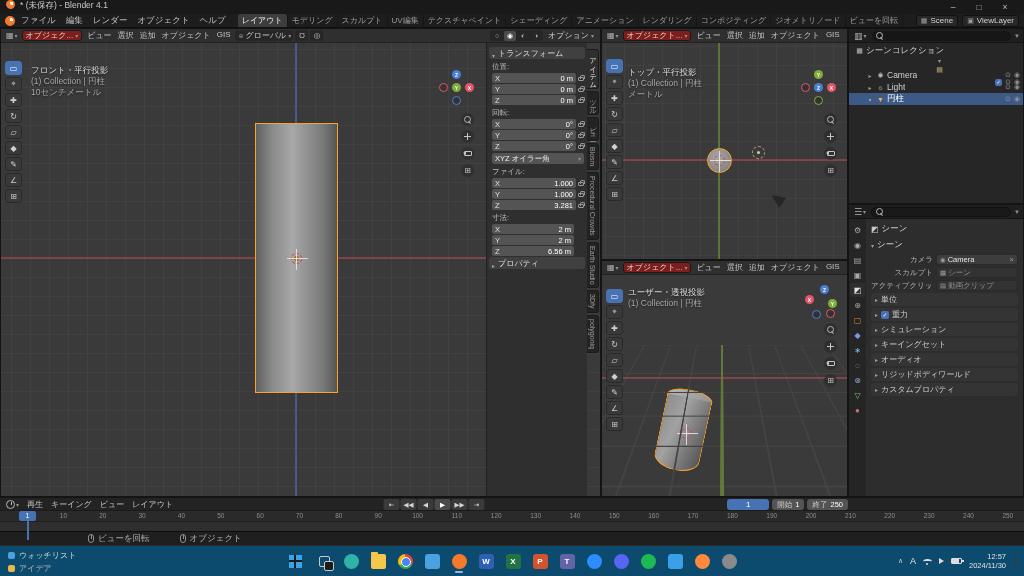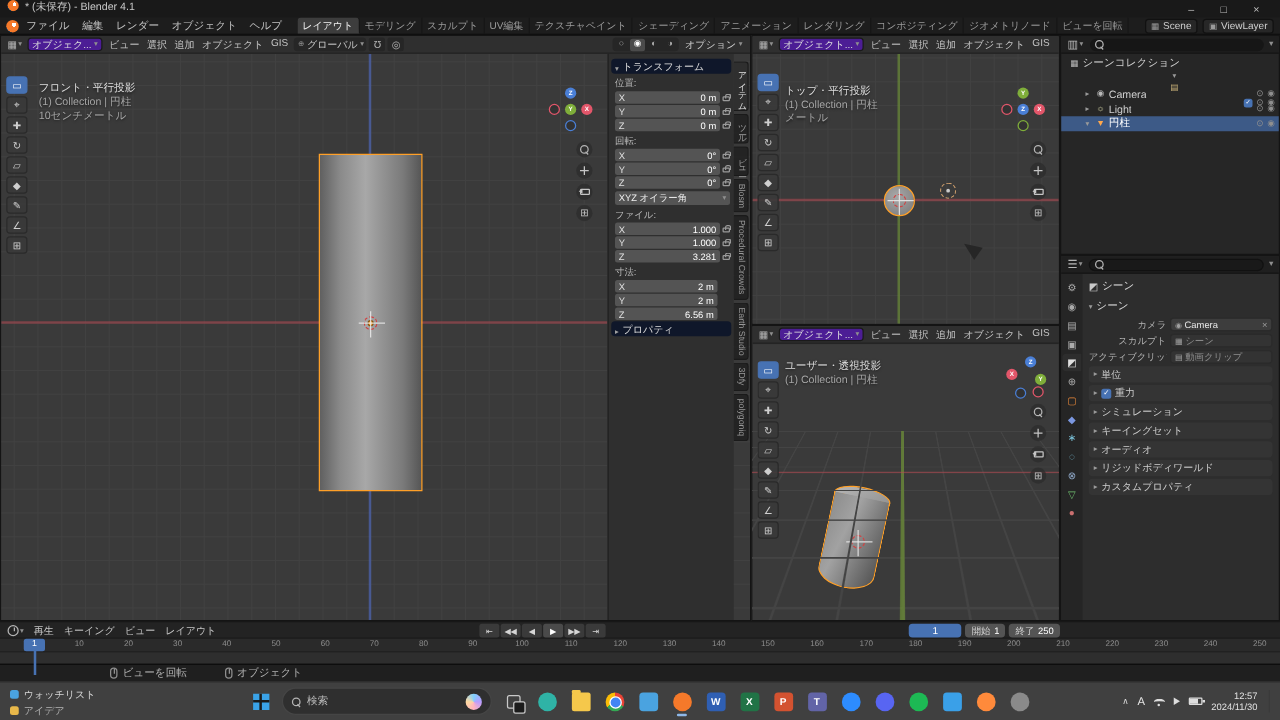--- a/index.html
+++ b/index.html
@@ -24,21 +24,21 @@
 
 .main{position:absolute;left:0;top:28px;width:1024px;height:469px;background:#141414}
 .vp{position:absolute;overflow:hidden;border:1px solid #141414;background:#3a3a3a}
 .vp-front{left:0;top:0;width:601px;height:469px}
 .vp-top{left:601px;top:0;width:247px;height:232px}
 .vp-user{left:601px;top:232px;width:247px;height:237px}
 .vp-header{position:absolute;left:0;top:0;right:0;height:14px;background:#2f2f2f;border-bottom:1px solid #222;display:flex;align-items:center;padding:0 3px;gap:2px;z-index:7;font-size:8px;overflow:hidden}
 .vp-canvas{position:absolute;left:0;top:14px;right:0;bottom:0;background-color:#3a3a3a;background-image:linear-gradient(#414141 1px,transparent 1px),linear-gradient(90deg,#414141 1px,transparent 1px);background-size:19px 19px}
 .ed-icon{display:flex;align-items:center;gap:1px;color:#b5b5b5;padding:0 2px;flex:none}
 .dd{font-size:6px;color:#8f8f8f}
-.mode-select{display:flex;align-items:center;gap:2px;background:#4c1d95;border:1px solid #1a1a1a;border-radius:3px;height:11px;padding:0 3px;color:#ddd;max-width:72px;overflow:hidden;white-space:nowrap;flex:none}
+.mode-select{display:flex;align-items:center;gap:2px;background:#7f1d1d;border:1px solid #1a1a1a;border-radius:3px;height:11px;padding:0 3px;color:#ddd;max-width:72px;overflow:hidden;white-space:nowrap;flex:none}
 .vp-menus{display:flex;flex:none}
 .vp-menu{padding:0 3px;color:#c5c5c5;white-space:nowrap}
 .orient{display:flex;align-items:center;gap:2px;background:#262626;border-radius:3px;height:11px;padding:0 3px;max-width:58px;overflow:hidden;white-space:nowrap;flex:none}
 .hicon{width:13px;height:11px;display:flex;align-items:center;justify-content:center;color:#b8b8b8;background:#262626;border-radius:2px;flex:none}
 .magnet{display:inline-block;transform:rotate(180deg);font-size:8px}
 .shading{display:flex;background:#262626;border-radius:3px;height:11px;align-items:center;padding:0 1px;gap:1px;flex:none}
 .sh-mode{width:12px;text-align:center;font-size:7px;color:#b0b0b0;border-radius:2px;line-height:10px}
 .sh-mode.active{background:#4b4b4b;color:#fff}
 .options{display:flex;align-items:center;gap:2px;padding:0 3px;color:#cfcfcf;white-space:nowrap;flex:none}
 .spacer{flex:1;min-width:2px}
@@ -84,21 +84,21 @@
 .floor .fx{position:absolute;left:0;right:0;top:58px;height:2px;background:rgba(190,74,84,.55)}
 .cyl3d{position:absolute;left:58px;top:114px;width:46px;height:82px;transform:rotate(12deg);z-index:2}
 .cyl3d .ctop{position:absolute;top:0;left:0;right:0;height:17px;border-radius:50%;background:linear-gradient(135deg,#b8b8b8,#8f8f8f);border:1.5px solid #ffa028}
 .cyl3d .cbody{position:absolute;top:8px;left:0;right:0;bottom:0;background:linear-gradient(105deg,#8d8d8d,#a2a2a2 35%,#7d7d7d 65%,#525252);border-left:1.5px solid #ffa028;border-right:1.5px solid #ffa028;border-bottom:1.5px solid #ffa028;border-radius:0 0 50% 50%/0 0 18% 18%}
 
 .n-panel{position:absolute;top:0;right:0;bottom:0;width:114px;z-index:6;display:flex}
 .np-content{width:101px;background:rgba(46,46,46,.95);border-left:1px solid #202020;padding-top:3px}
 .np-tabs{width:13px;display:flex;flex-direction:column;padding-top:6px;gap:2px}
 .np-tab{writing-mode:vertical-rl;font-size:7px;color:#9a9a9a;background:rgba(33,33,33,.9);border:1px solid #1a1a1a;border-left:none;border-radius:0 3px 3px 0;padding:3px 0;width:12px;display:flex;align-items:center;justify-content:center;white-space:nowrap}
 .np-tab.active{background:rgba(46,46,46,.95);color:#e0e0e0}
-.np-head{display:flex;align-items:flex-end;gap:3px;height:12px;background:#0f172a;border-radius:3px;margin:1px 2px;padding:0 3px;color:#dcdcdc;font-size:8px}
+.np-head{display:flex;align-items:flex-end;gap:3px;height:12px;background:#404040;border-radius:3px;margin:1px 2px;padding:0 3px;color:#dcdcdc;font-size:8px}
 .np-head .caret{font-size:6px;color:#9f9f9f}
 .np-label{font-size:7.5px;color:#bdbdbd;margin:3px 5px 1px}
 .np-row{display:flex;align-items:center;margin:1px 3px 1px 5px;gap:2px}
 .np-field{flex:1;display:flex;align-items:center;height:10px;background:#545454;border-radius:2px;font-size:7.5px;overflow:hidden}
 .np-field .ax{margin-left:3px;color:#e0e0e0}
 .np-field .val{flex:1;text-align:right;margin-right:3px;color:#fff}
 .np-select{margin:2px 3px 2px 5px;display:flex;align-items:center;height:11px;background:#545454;border-radius:2px;font-size:7.5px;color:#f0f0f0;padding:0 3px;gap:2px}
 .np-select .dd{margin-left:auto}
 .lock{width:6px;height:4px;border:1px solid #9a9a9a;border-radius:1px;position:relative;flex:none;margin-top:2px}
 .lock::before{content:"";position:absolute;width:3px;height:3px;border:1px solid #9a9a9a;border-bottom:none;border-radius:2px 2px 0 0;top:-3.5px;left:.5px}
@@ -154,21 +154,21 @@
 .tick{position:absolute;top:1px;transform:translateX(-50%);font-size:6.5px;color:#8d8d8d}
 .tl-track{position:relative;height:9px;background:#2e2e2e}
 .playhead-label{position:absolute;left:19px;top:0;width:17px;height:10px;background:#4772b3;border-radius:2px;color:#fff;font-size:7px;text-align:center;line-height:10px;z-index:3}
 .playhead-line{position:absolute;left:27px;top:9px;width:2px;height:20px;background:#4772b3;z-index:2}
 
 .statusbar{position:absolute;left:0;top:531px;width:1024px;height:14px;background:#1f1f1f;border-top:1px solid #0d0d0d;display:flex;align-items:center;gap:30px;padding-left:88px;font-size:8.5px;color:#b0b0b0}
 .sb-hint{display:flex;align-items:center;gap:4px}
 .i-mouse{width:6px;height:9px;border:1px solid #8f8f8f;border-radius:3px;position:relative;display:inline-block}
 .i-mouse::before{content:"";position:absolute;left:2px;top:0;width:1px;height:3.5px;background:#8f8f8f}
 
-.taskbar{position:absolute;left:0;top:545px;width:1024px;height:31px;background:#404040;border-top:1px solid #2c2c2c}
+.taskbar{position:absolute;left:0;top:545px;width:1024px;height:31px;background:#0c4a6e;border-top:1px solid #2c2c2c}
 .tb-widget{position:absolute;left:8px;top:4px;display:flex;flex-direction:column;gap:2px;font-size:8px}
 .tb-wrow{display:flex;align-items:center;gap:4px;color:#d8d8d8}
 .tb-dot{width:7px;height:7px;border-radius:2px;flex:none}
 .tb-center{position:absolute;left:50%;top:0;height:100%;transform:translateX(-50%);display:flex;align-items:center;gap:5px}
 .tb-start{width:24px;height:24px;border-radius:4px;display:flex;align-items:center;justify-content:center}
 .win-logo{width:13px;height:13px;background:#3aa3e8;position:relative;display:inline-block}
 .win-logo::after{content:"";position:absolute;inset:0;background:linear-gradient(#1b1b1b,#1b1b1b) center/13px 2px no-repeat,linear-gradient(#1b1b1b,#1b1b1b) center/2px 13px no-repeat}
 .tb-search{width:168px;height:22px;background:#2f2f2f;border:1px solid #454545;border-radius:12px;display:flex;align-items:center;gap:5px;padding:0 7px;font-size:8.5px;color:#bdbdbd}
 .copilot{margin-left:auto;width:13px;height:13px;border-radius:50%;background:conic-gradient(#7fd0ff,#b89bff,#ffb3c0,#ffd9a0,#7fd0ff);flex:none}
 .tb-apps{display:flex;gap:3px;align-items:center}
@@ -800,25 +800,20 @@
         </span>
       <span class="tb-wrow" style="color:#b5b5b5">
           <span class="tb-dot" style="background:#e8b84a"></span>
           <span>アイデア</span>
         </span>
     </div>
     <div class="tb-center">
       <div class="tb-start">
           <span class="win-logo"></span>
         </div>
-      <div class="tb-search">
-          <span class="i-zoom"></span>
-          <span>検索</span>
-          <span class="copilot"></span>
-        </div>
       <div class="tb-apps">
           <div class="tb-app">
             <span class="shp taskview"></span>
           </div>
           <div class="tb-app">
             <span class="shp circle" style="background: rgb(47, 179, 166);"></span>
           </div>
           <div class="tb-app">
             <span class="shp folder" style="background: rgb(245, 200, 75);"></span>
           </div>

